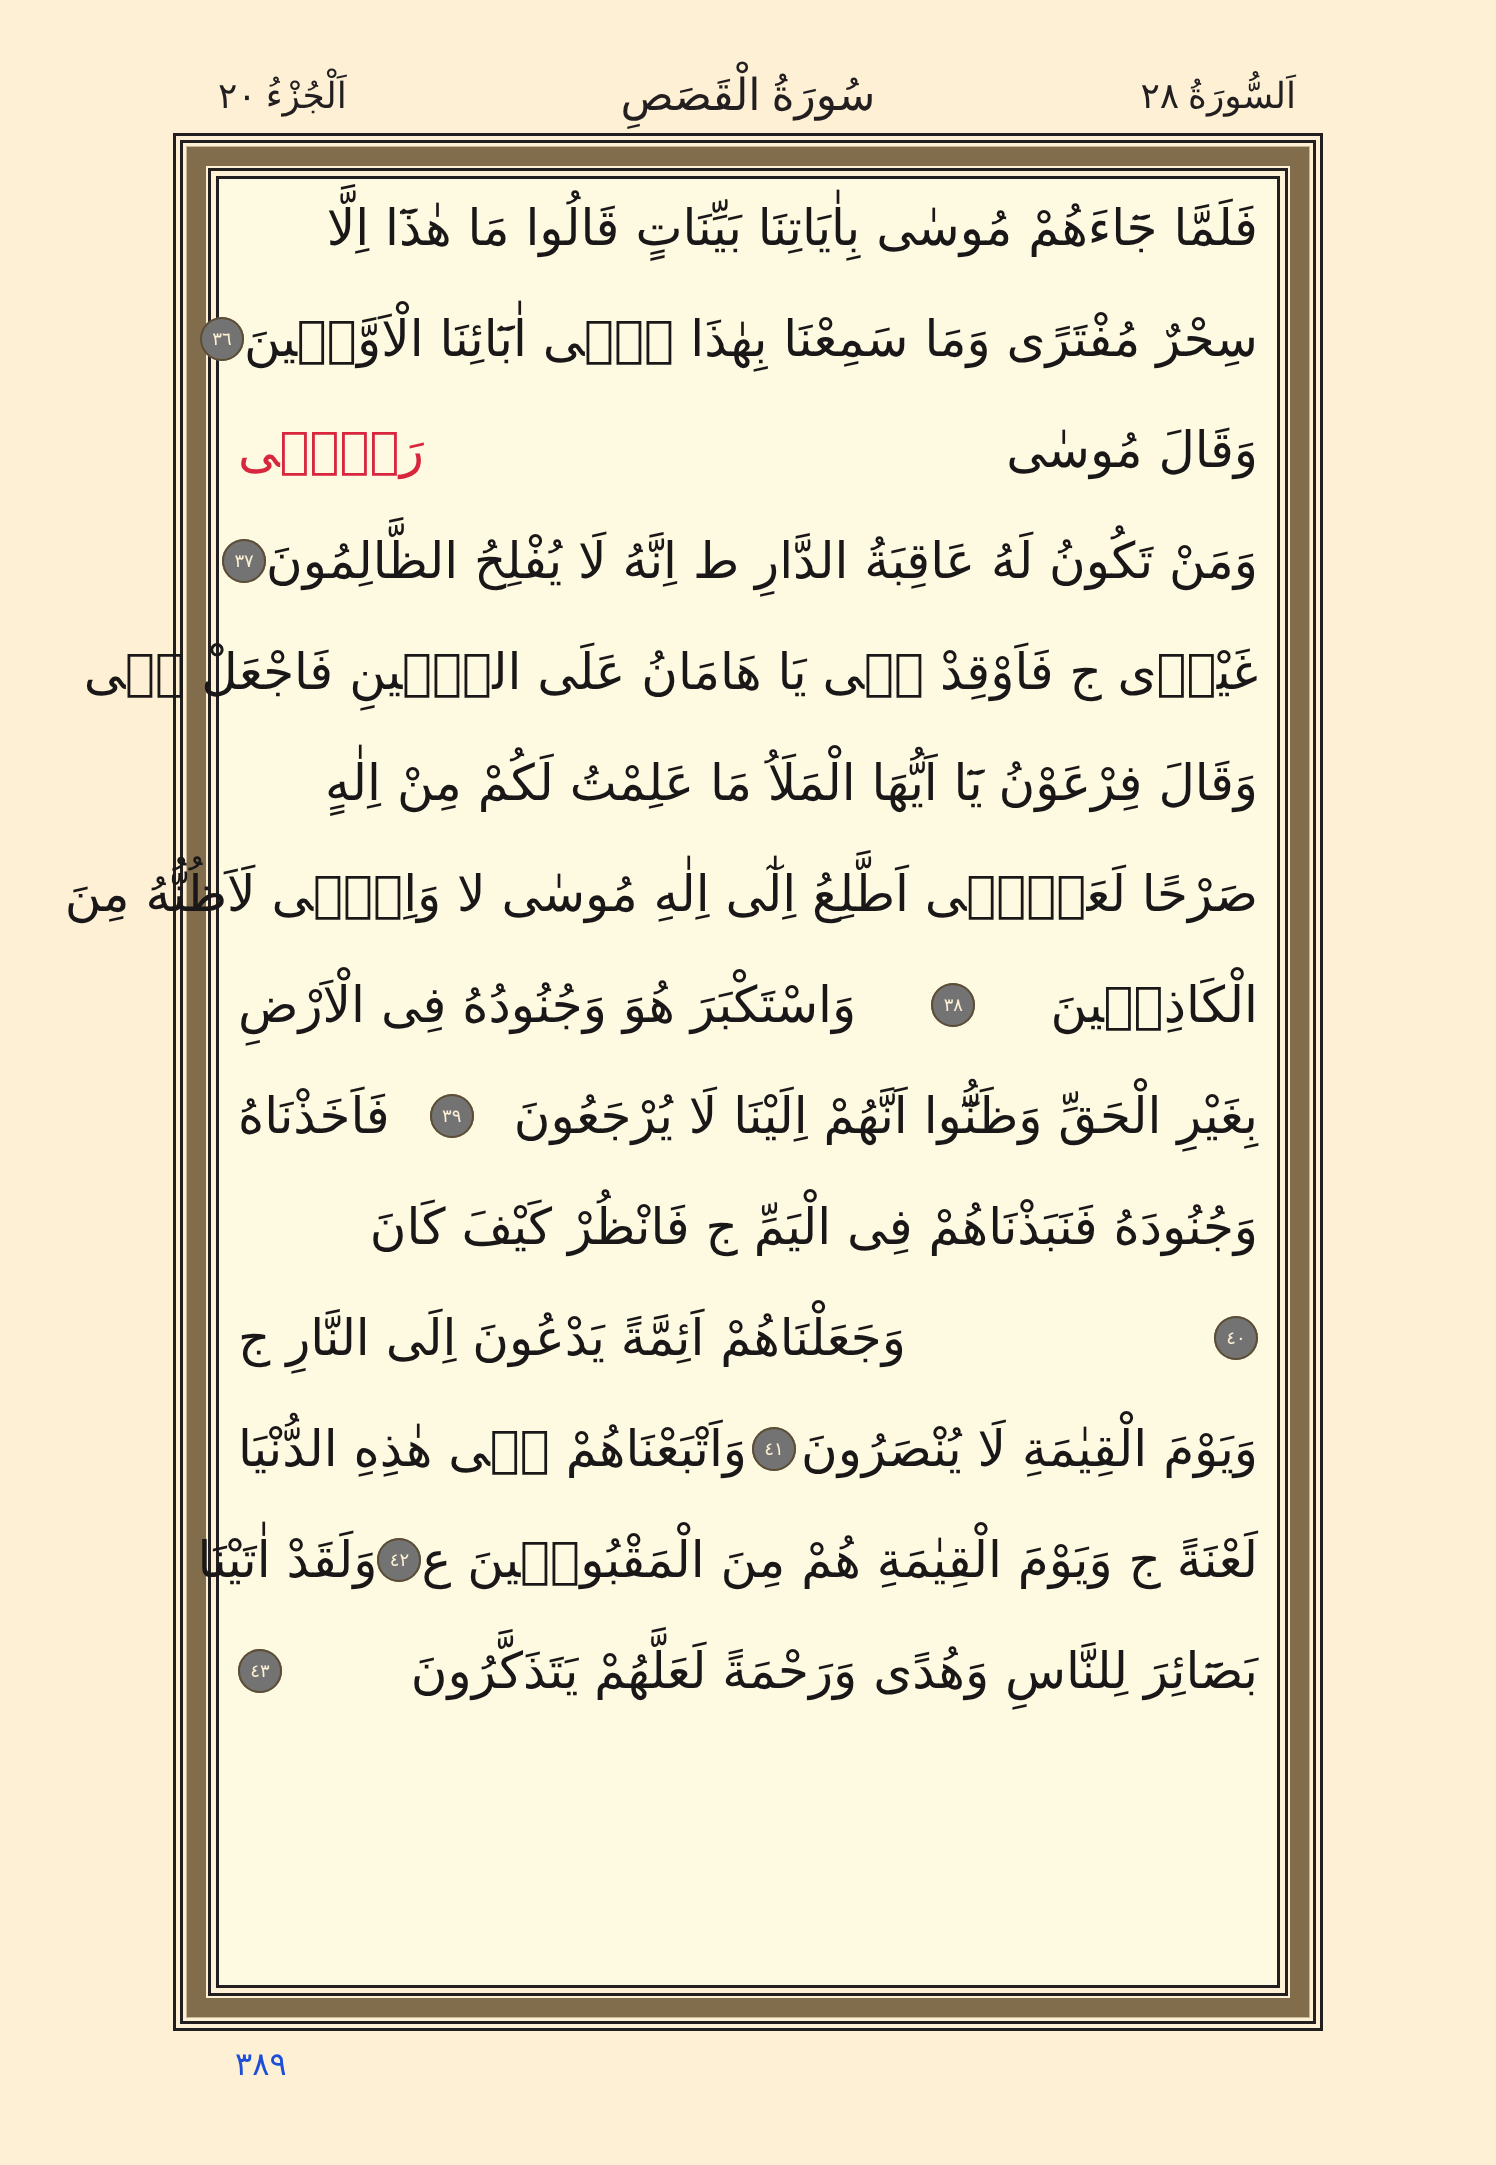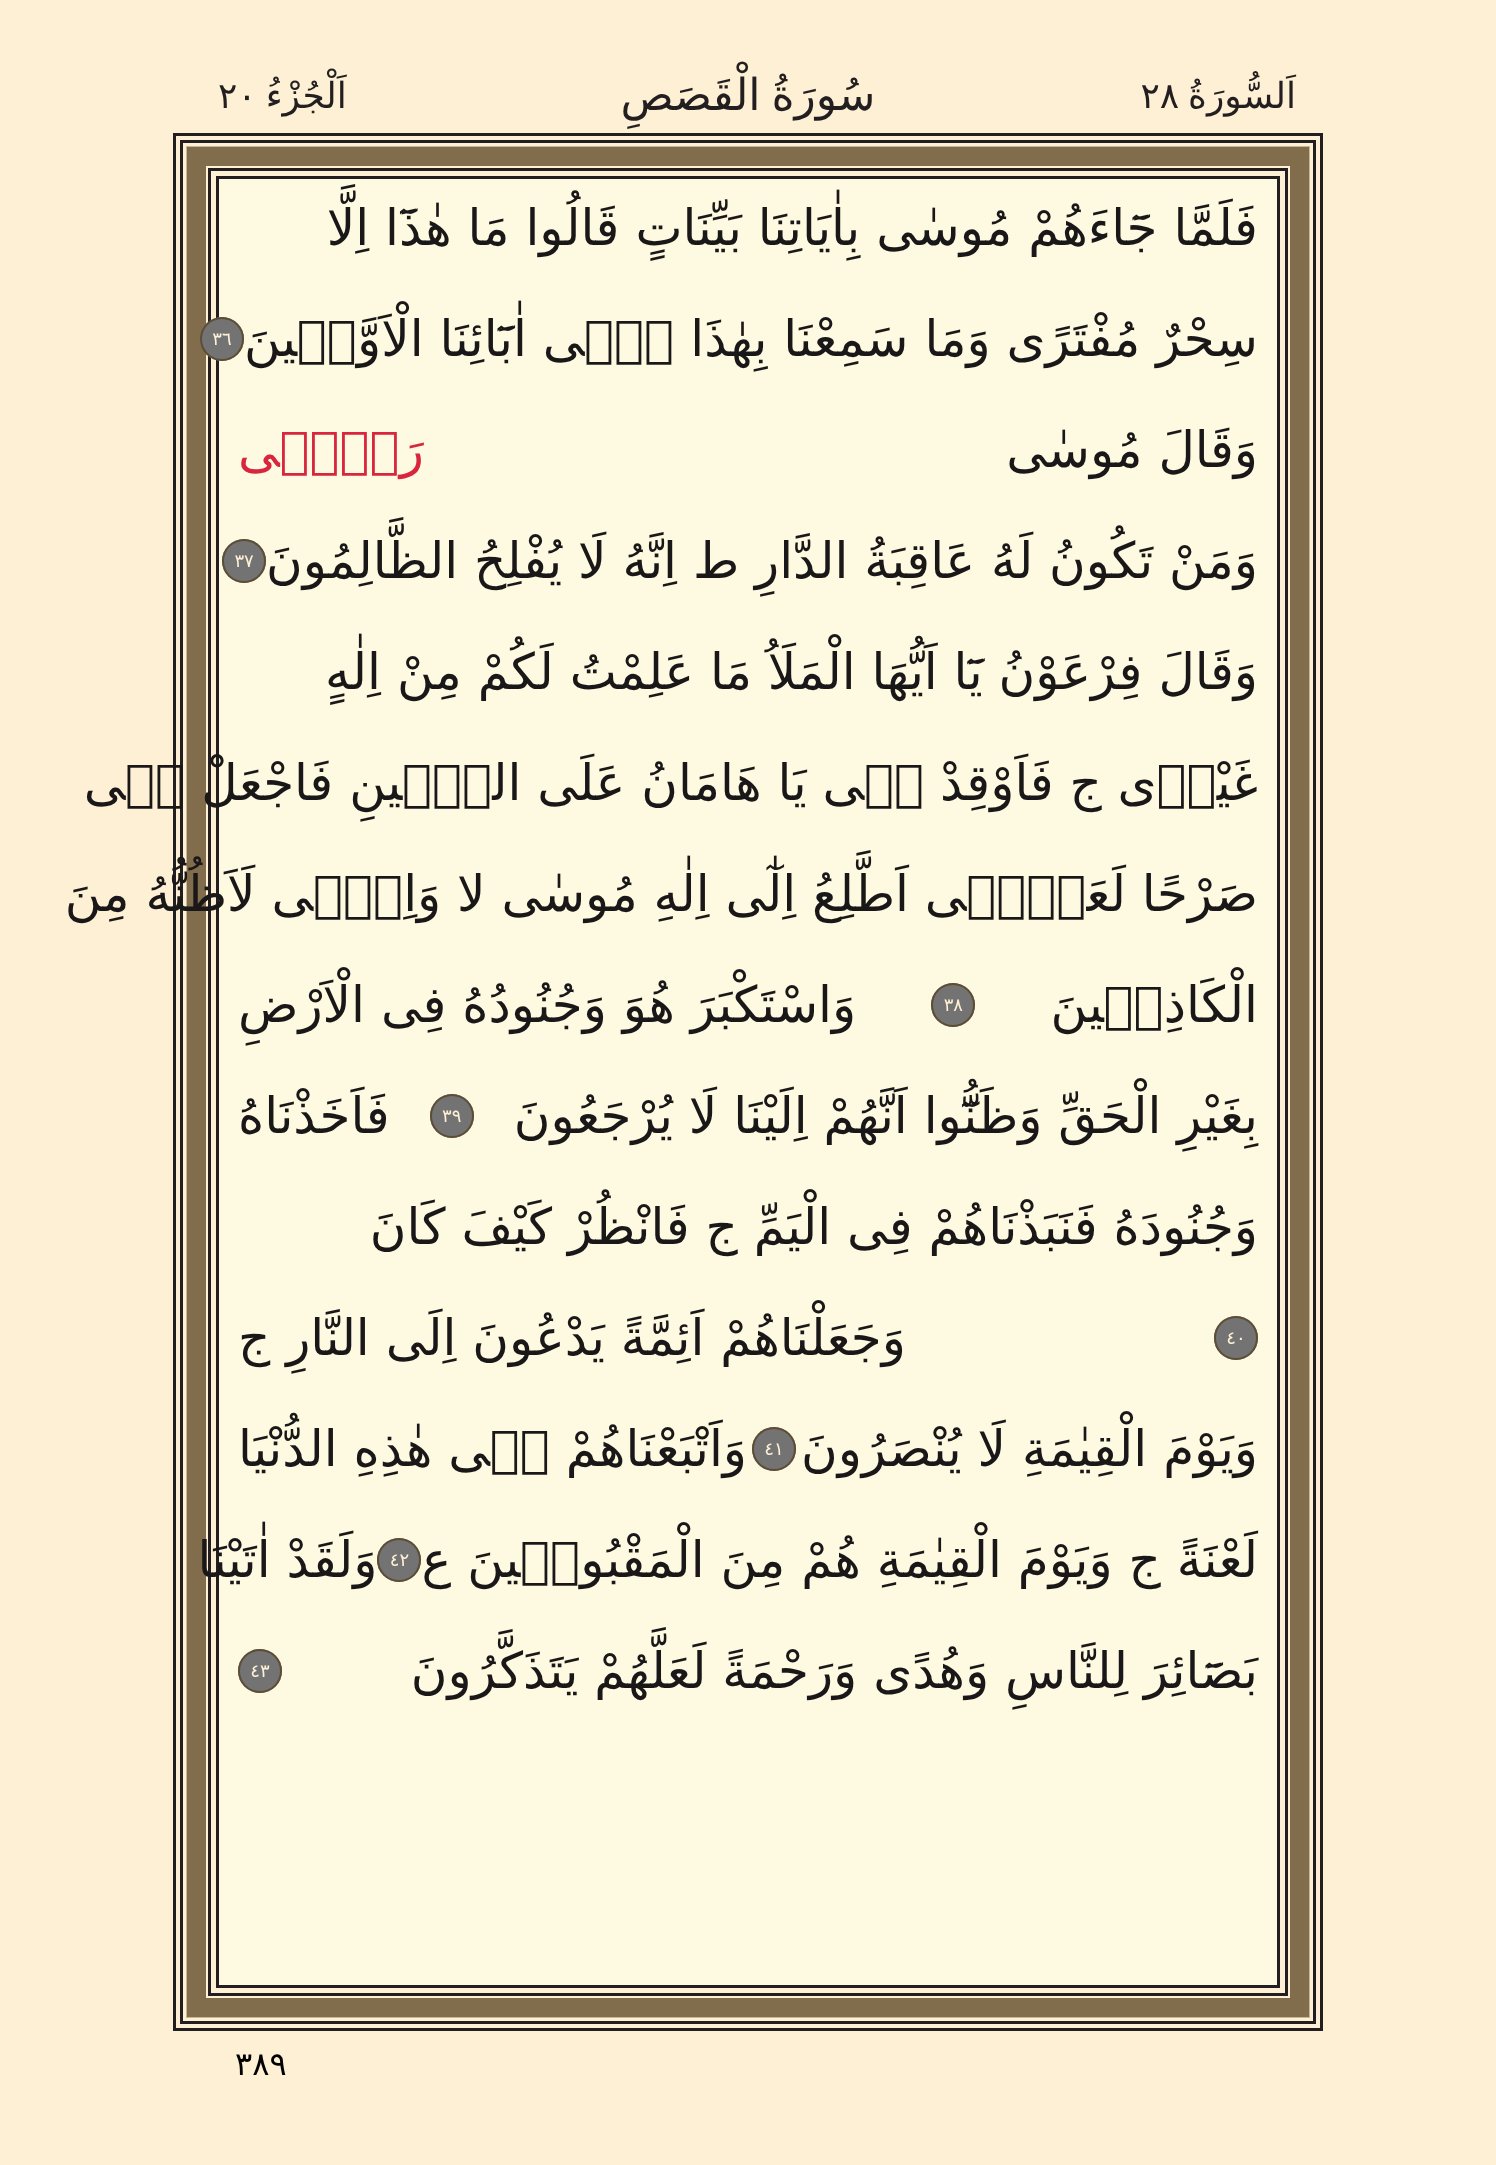--- a/index.html
+++ b/index.html
@@ -29,21 +29,21 @@
     font-family:"DejaVu Serif", serif; font-size:50px; color:#1a1718; white-space:nowrap;
   }
   .line .seg { display:inline-block; }
   .red { color:#d7263d; }
   .vm {
     display:inline-flex; align-items:center; justify-content:center;
     width:44px; height:44px; border-radius:50%;
     background:#737373; color:#fdf0d5; font-size:18px; font-family:"DejaVu Sans", sans-serif;
     box-shadow:0 0 0 2px #5d4d35 inset; flex:0 0 auto; direction:rtl;
   }
-  .pnum { position:absolute; left:235px; top:2045px; font-size:32px; color:#000000; direction:rtl; }
+  .pnum { position:absolute; left:235px; top:2045px; font-size:32px; color:#1d4ed8; direction:rtl; }
 </style>
 </head>
 <body>
 
 <div class="hdr hdr-juz">اَلْجُزْءُ ٢٠</div>
 <div class="hdr hdr-name">سُورَةُ الْقَصَصِ</div>
 <div class="hdr hdr-sura">اَلسُّورَةُ ٢٨</div>
 
 <div class="frame f1"></div>
 <div class="frame f2"></div>
@@ -62,24 +62,24 @@
     </div>
     <div class="line">
       <span class="seg">وَقَالَ مُوسٰى</span>
       <span class="seg red">رَبّٖٓى</span>
     </div>
     <div class="line">
       <span class="seg">وَمَنْ تَكُونُ لَهُ عَاقِبَةُ الدَّارِ ط اِنَّهُ لَا يُفْلِحُ الظَّالِمُونَ</span>
       <span class="vm">٣٧</span>
     </div>
     <div class="line">
-      <span class="seg">وَقَالَ فِرْعَوْنُ يَٓا اَيُّهَا الْمَلَاُ مَا عَلِمْتُ لَكُمْ مِنْ اِلٰهٍ</span>
+      <span class="seg">غَيْرٖى ج فَاَوْقِدْ لٖى يَا هَامَانُ عَلَى الطّٖينِ فَاجْعَلْ لٖى</span>
     </div>
     <div class="line">
-      <span class="seg">غَيْرٖى ج فَاَوْقِدْ لٖى يَا هَامَانُ عَلَى الطّٖينِ فَاجْعَلْ لٖى</span>
+      <span class="seg">وَقَالَ فِرْعَوْنُ يَٓا اَيُّهَا الْمَلَاُ مَا عَلِمْتُ لَكُمْ مِنْ اِلٰهٍ</span>
     </div>
     <div class="line">
       <span class="seg">صَرْحًا لَعَلّٖٓى اَطَّلِعُ اِلٰٓى اِلٰهِ مُوسٰى لا وَاِنّٖى لَاَظُنُّهُ مِنَ</span>
     </div>
     <div class="line">
       <span class="seg">الْكَاذِبٖينَ</span>
       <span class="vm">٣٨</span>
       <span class="seg">وَاسْتَكْبَرَ هُوَ وَجُنُودُهُ فِى الْاَرْضِ</span>
     </div>
     <div class="line">

